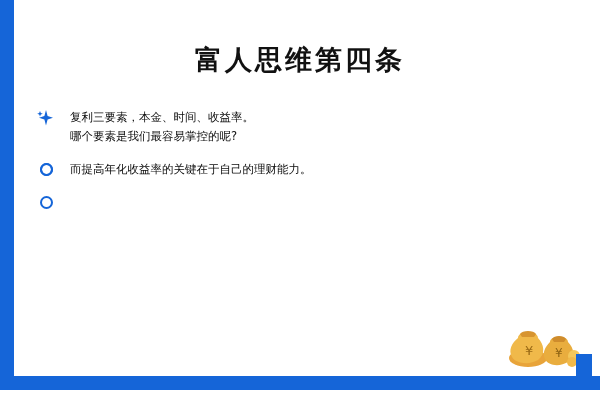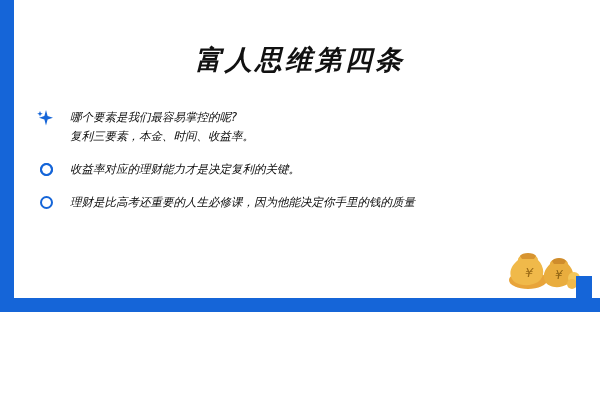--- a/index.html
+++ b/index.html
@@ -9,25 +9,24 @@
   }
   body {
     width: 600px;
     height: 400px;
     overflow: hidden;
     font-family: "Liberation Sans", sans-serif;
   }
   .poster {
     position: relative;
     width: 600px;
-    height: 312px;
+    height: 390px;
     background: #ffffff;
     box-sizing: border-box;
     overflow: hidden;
-    font-style: italic;
   }
   .left-bar {
     position: absolute;
     left: 0;
     top: 0;
     width: 14px;
     height: 400px;
     background: #1565d8;
   }
   .bottom-bar {
@@ -117,36 +116,35 @@
 
   <div class="content">
 
     <div class="item">
       <span class="bullet-spark">
         <svg viewBox="0 0 20 20" width="20" height="20">
           <path d="M10 2 L11.6 8 L17 9.8 L11.6 11.6 L10 17.5 L8.4 11.6 L3 9.8 L8.4 8 Z" fill="#1565d8"></path>
           <path d="M4 3 L4.8 5 L6.8 5.8 L4.8 6.6 L4 8.6 L3.2 6.6 L1.2 5.8 L3.2 5 Z" fill="#1565d8"></path>
         </svg>
       </span>
+      <div class="line indent">复利三要素，本金、时间、收益率。</div>
       <div class="line">哪个要素是我们最容易掌控的呢?</div>
-      <div class="line indent">复利三要素，本金、时间、收益率。</div>
     </div>
 
     <div class="item">
       <span class="bullet-ring"></span>
     </div>
 
     <div class="item">
       <span class="bullet-ring"></span>
-      <div class="line indent">收益率对应的理财能力才是决定复利的关键。</div>
+      <div class="line indent">而提高年化收益率的关键在于自己的理财能力。</div>
     </div>
 
     <div class="item">
       <span class="bullet-ring"></span>
-      <div class="line indent">理财是比高考还重要的人生必修课，因为他能决定你手里的钱的质量</div>
     </div>
 
   </div>
 
   <div class="moneybag">
     <svg viewBox="0 0 74 56" width="74" height="56">
       <ellipse cx="20" cy="46" rx="19" ry="9" fill="#e8a43a"></ellipse>
       <path d="M10 26 C10 18 30 18 30 26 C36 32 38 42 30 48 C22 53 8 52 4 45 C0 38 4 31 10 26 Z" fill="#f0b94a"></path>
       <path d="M12 22 C14 18 26 18 28 22 L26 25 L14 25 Z" fill="#d79430"></path>
       <text x="17" y="43" font-size="13" fill="#9a6a16" font-family="DejaVu Sans, sans-serif">¥</text>

